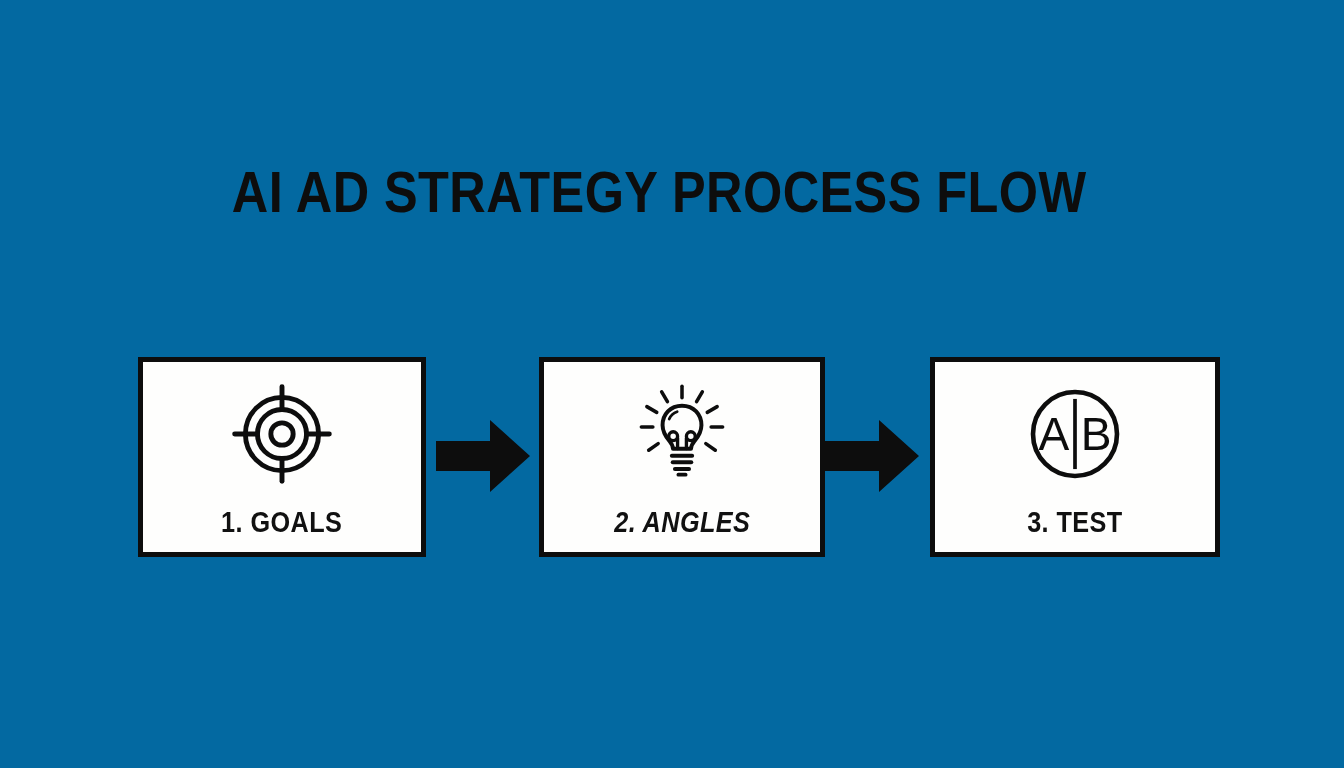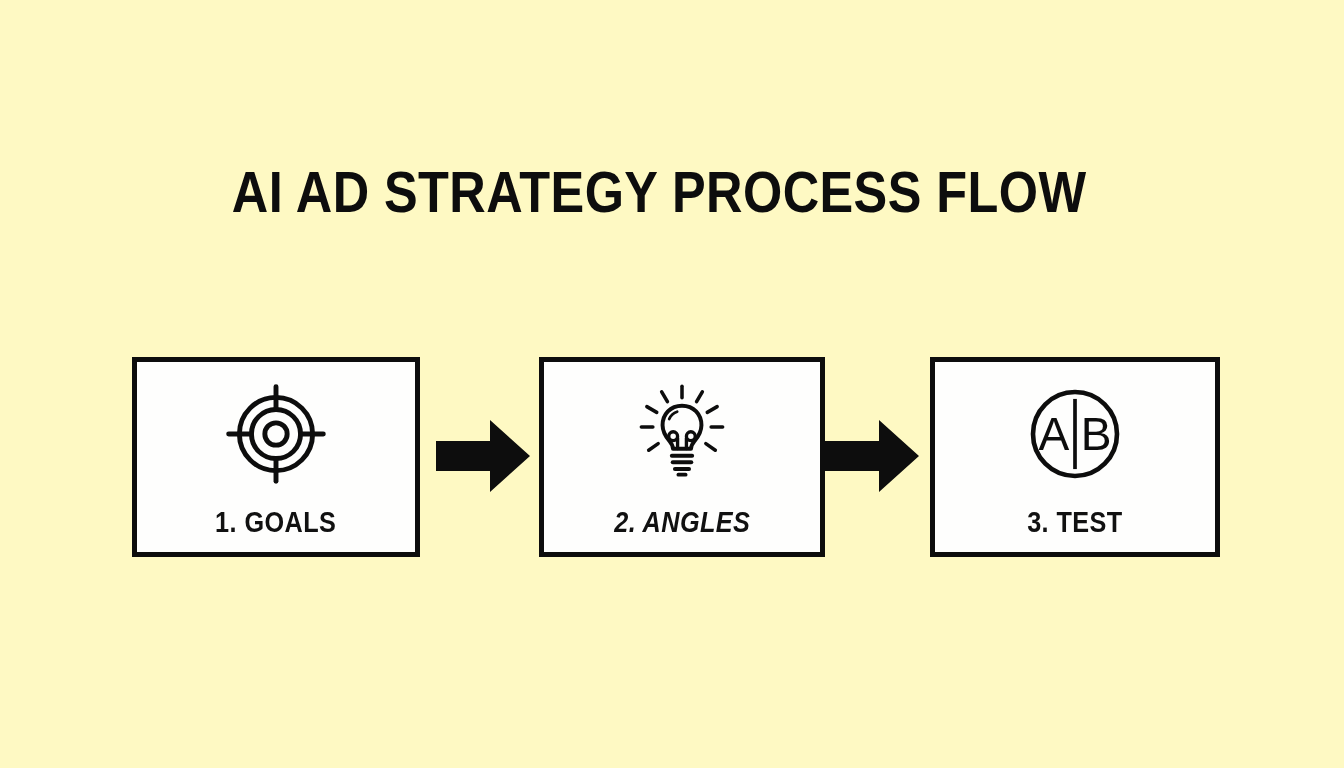--- a/index.html
+++ b/index.html
@@ -4,21 +4,21 @@
 <style>
   html, body {
     margin: 0;
     padding: 0;
     background: #fdfdfc;
   }
   .canvas {
     position: relative;
     width: 1344px;
     height: 768px;
-    background: #fef9c3;
+    background: #0369a1;
     overflow: hidden;
     font-family: "Liberation Sans", sans-serif;
     color: #0d0d0d;
   }
   .title {
     position: absolute;
     top: 163px;
     left: -13px;
     width: 1344px;
     margin: 0;
@@ -40,21 +40,21 @@
     top: 357px;
     height: 200px;
     box-sizing: border-box;
     border: 5px solid #0d0d0d;
     background: #fefefd;
     display: flex;
     flex-direction: column;
     align-items: center;
     padding-top: 16px;
   }
-  .box-1 { left: 132px; width: 288px; text-align: center; }
+  .box-1 { left: 138px; width: 288px; text-align: center; }
   .box-2 { left: 539px; width: 286px; font-style: italic; }
   .box-3 { left: 930px; width: 290px; }
   .icon-wrap {
     height: 112px;
     display: flex;
     align-items: center;
     justify-content: center;
   }
   .step-label {
     margin-top: 17px;

